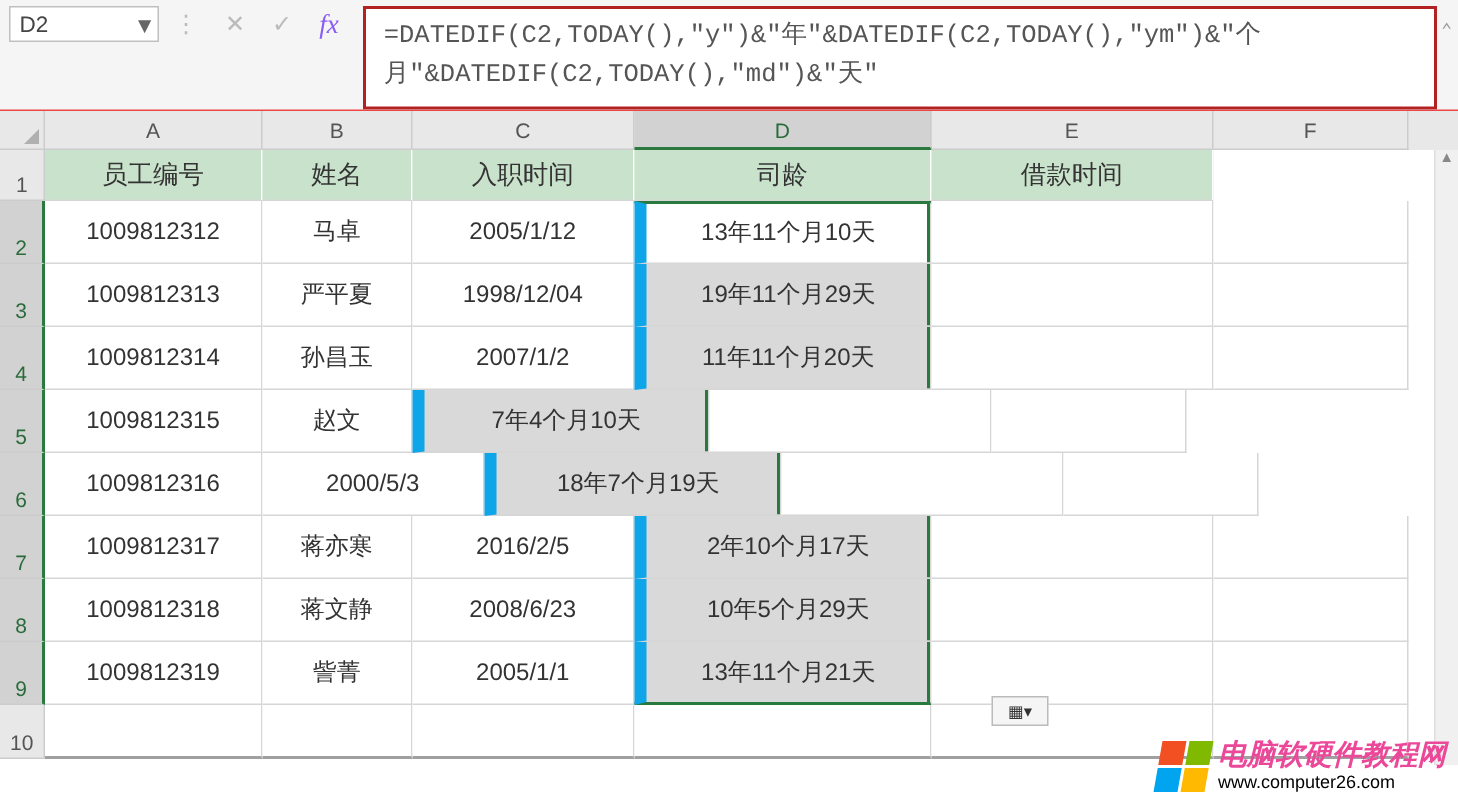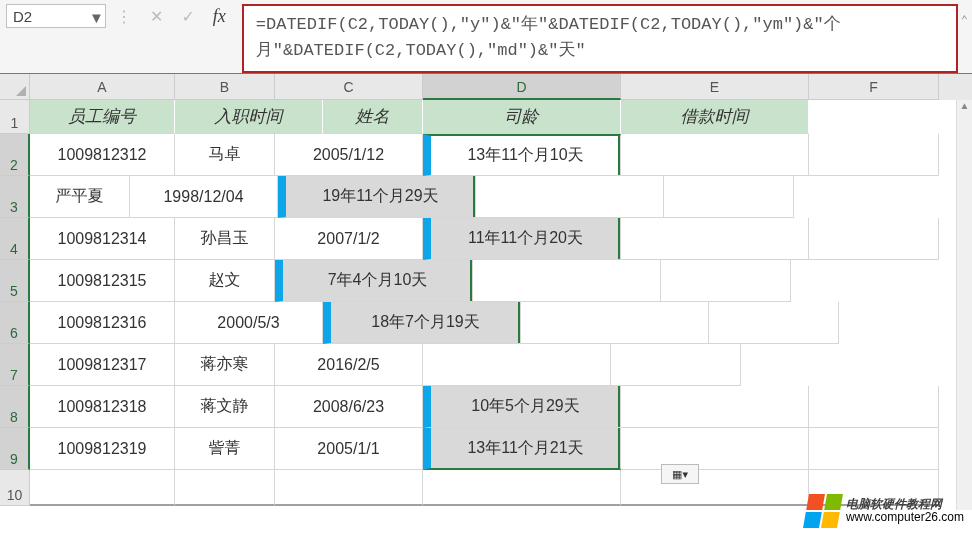--- a/index.html
+++ b/index.html
@@ -54,21 +54,21 @@
   display: flex;
   align-items: center;
   gap: 18px;
   color: #bbb;
   font-size: 16px;
   height: 24px;
   padding: 0 4px;
 }
 
 .fx-label {
-  color: #404040;
+  color: #8b5cf6;
   font-style: italic;
   font-family: "Times New Roman", serif;
   font-size: 18px;
 }
 
 .formula-box {
   flex: 1;
   margin: 4px 14px 4px 6px;
   border: 2px solid #b22222;
   background: #fff;
@@ -165,21 +165,20 @@
 }
 
 
 .row.headerrow { height: 34px; }
 .row.headerrow .cell {
   background: #c9e2cb;
   border-right: 1px solid #fff;
   border-bottom: 1px solid #d6d6d6;
   font-size: 17px;
   color: #333;
-  font-style: italic;
 }
 
 
 .sel-top { border-top: 2px solid #2a7a3f !important; }
 .sel-left { border-left: 8px solid #0ea5e9; }
 .sel-right-b { box-shadow: inset -2px 0 0 #2a7a3f; }
 .sel-bottom { border-bottom: 2px solid #2a7a3f !important; }
 .sel-fill { background: #d9d9d9 !important; }
 .active-cell { background: #fff !important; }
 
@@ -221,21 +220,21 @@
   grid-template-columns: 1fr 1fr;
   grid-template-rows: 1fr 1fr;
   gap: 2px;
   transform: skewX(-10deg);
 }
 .winlogo div:nth-child(1){background:#f25022;}
 .winlogo div:nth-child(2){background:#7fba00;}
 .winlogo div:nth-child(3){background:#00a4ef;}
 .winlogo div:nth-child(4){background:#ffb900;}
 .wtext { font-size: 13px; line-height: 1.1; }
-.wtext .t1 { color: #404040; font-weight: bold; font-style: italic; font-size: 12px; }
+.wtext .t1 { color: #ec4899; font-weight: bold; font-style: italic; font-size: 19px; text-align: right; }
 .wtext .t2 { color: #000000; font-size: 12px; }
 
 .scroll-v {
   position: absolute;
   right: 0;
   top: 100px;
   bottom: 24px;
   width: 16px;
   background: #f0f0f0;
   border-left: 1px solid #ddd;
@@ -277,38 +276,39 @@
     <div class="col-header wD active">D</div>
     <div class="col-header wE">E</div>
     <div class="col-header wF">F</div>
   </div>
 
   <div class="rows">
 
     <div class="row headerrow">
       <div class="row-header">1</div>
       <div class="cell wA">员工编号</div>
+      <div class="cell wB">姓名</div>
       <div class="cell wC">入职时间</div>
-      <div class="cell wB">姓名</div>
       <div class="cell wD">司龄</div>
       <div class="cell wE">借款时间</div>
     </div>
 
     <div class="row">
       <div class="row-header active">2</div>
       <div class="cell wA">1009812312</div>
       <div class="cell wB">马卓</div>
       <div class="cell wC">2005/1/12</div>
       <div class="cell wD sel-top sel-left sel-right-b active-cell">13年11个月10天</div>
       <div class="cell wE"></div>
       <div class="cell wF"></div>
     </div>
 
     <div class="row">
       <div class="row-header active">3</div>
+      <div class="cell wA">1009812313</div>
       <div class="cell wB">严平夏</div>
       <div class="cell wC">1998/12/04</div>
       <div class="cell wD sel-left sel-right-b sel-fill">19年11个月29天</div>
       <div class="cell wE"></div>
       <div class="cell wF"></div>
     </div>
 
     <div class="row">
       <div class="row-header active">4</div>
       <div class="cell wA">1009812314</div>
@@ -335,20 +335,21 @@
       <div class="cell wD sel-left sel-right-b sel-fill">18年7个月19天</div>
       <div class="cell wE"></div>
       <div class="cell wF"></div>
     </div>
 
     <div class="row">
       <div class="row-header active">7</div>
       <div class="cell wA">1009812317</div>
       <div class="cell wB">蒋亦寒</div>
       <div class="cell wC">2016/2/5</div>
+      <div class="cell wD sel-left sel-right-b sel-fill">2年10个月17天</div>
       <div class="cell wE"></div>
       <div class="cell wF"></div>
     </div>
 
     <div class="row">
       <div class="row-header active">8</div>
       <div class="cell wA">1009812318</div>
       <div class="cell wB">蒋文静</div>
       <div class="cell wC">2008/6/23</div>
       <div class="cell wD sel-left sel-right-b sel-fill">10年5个月29天</div>

